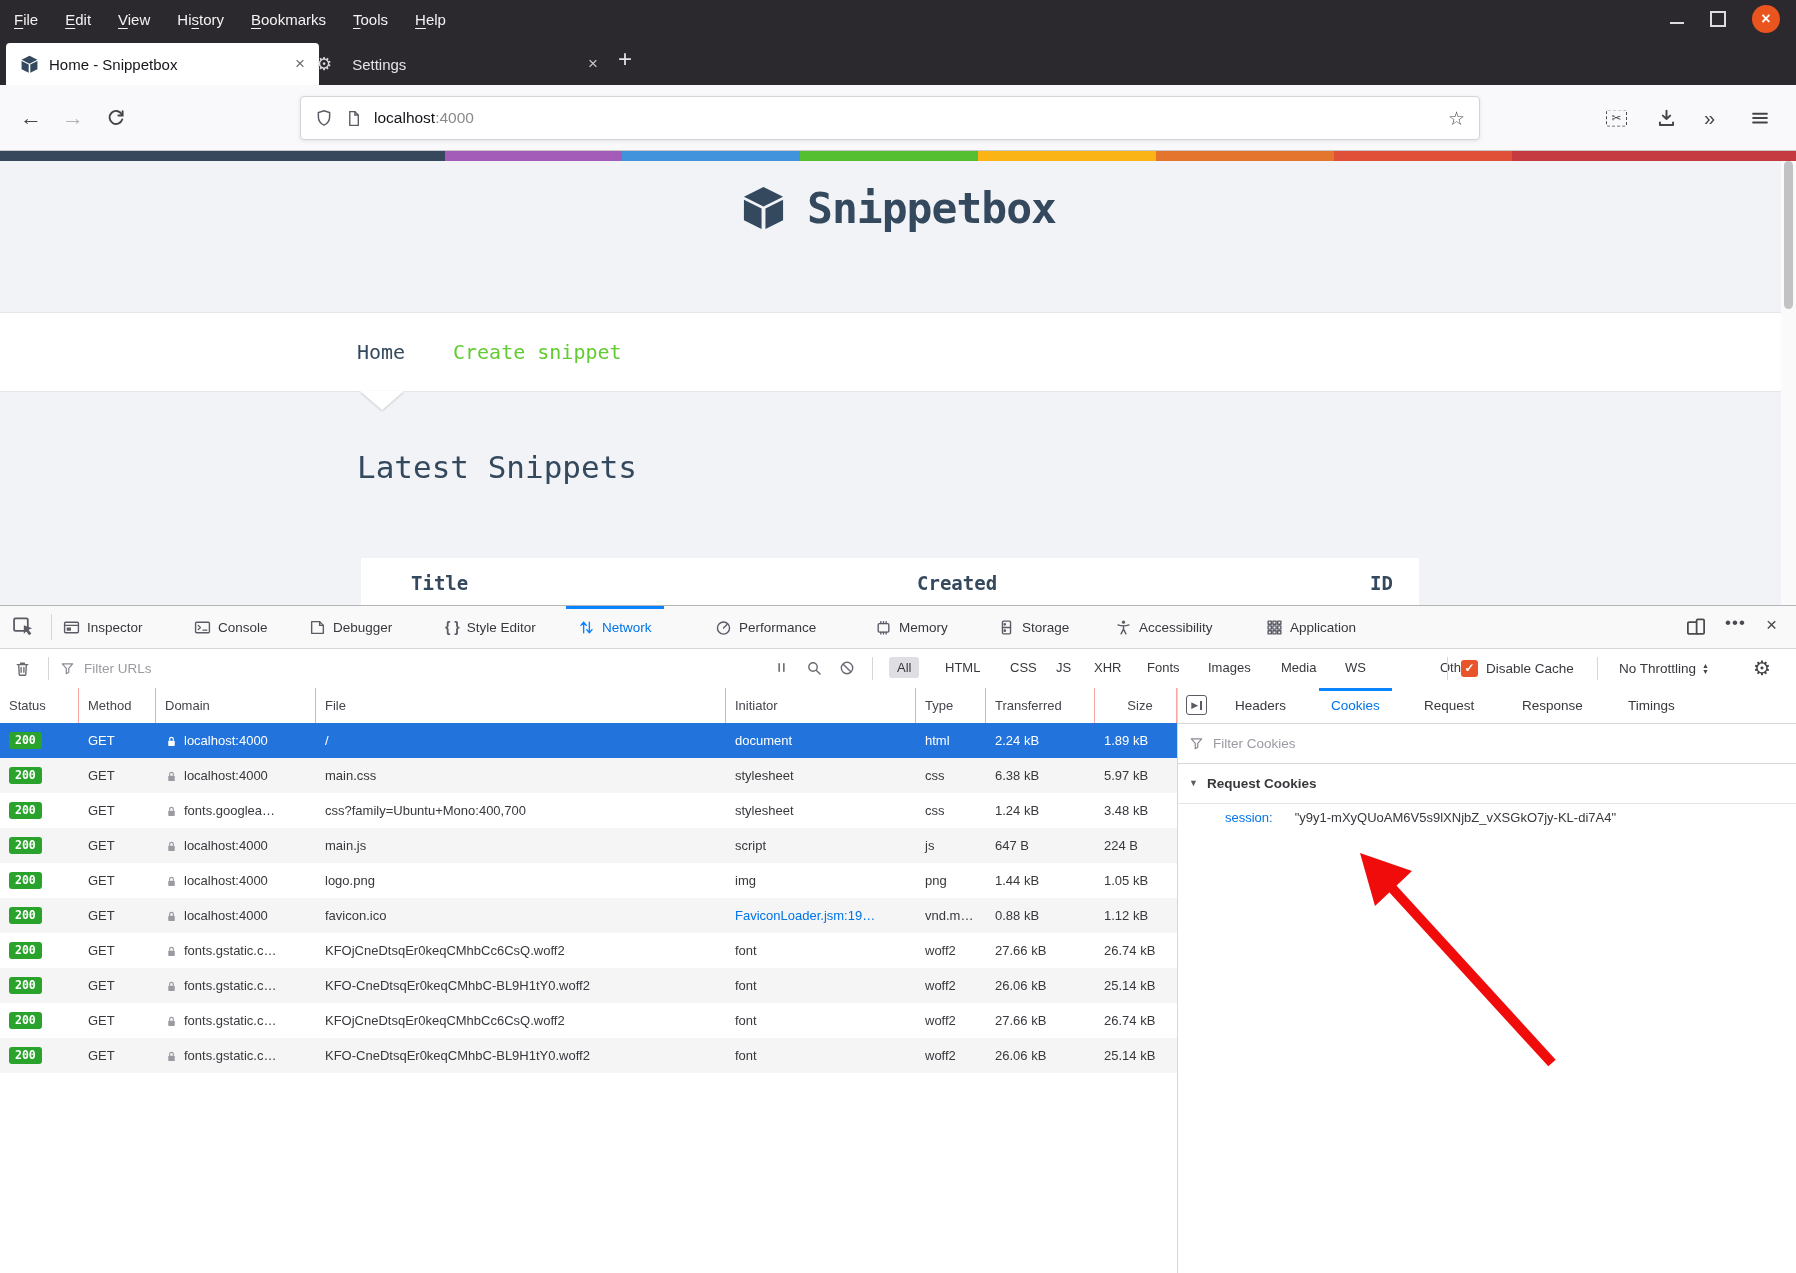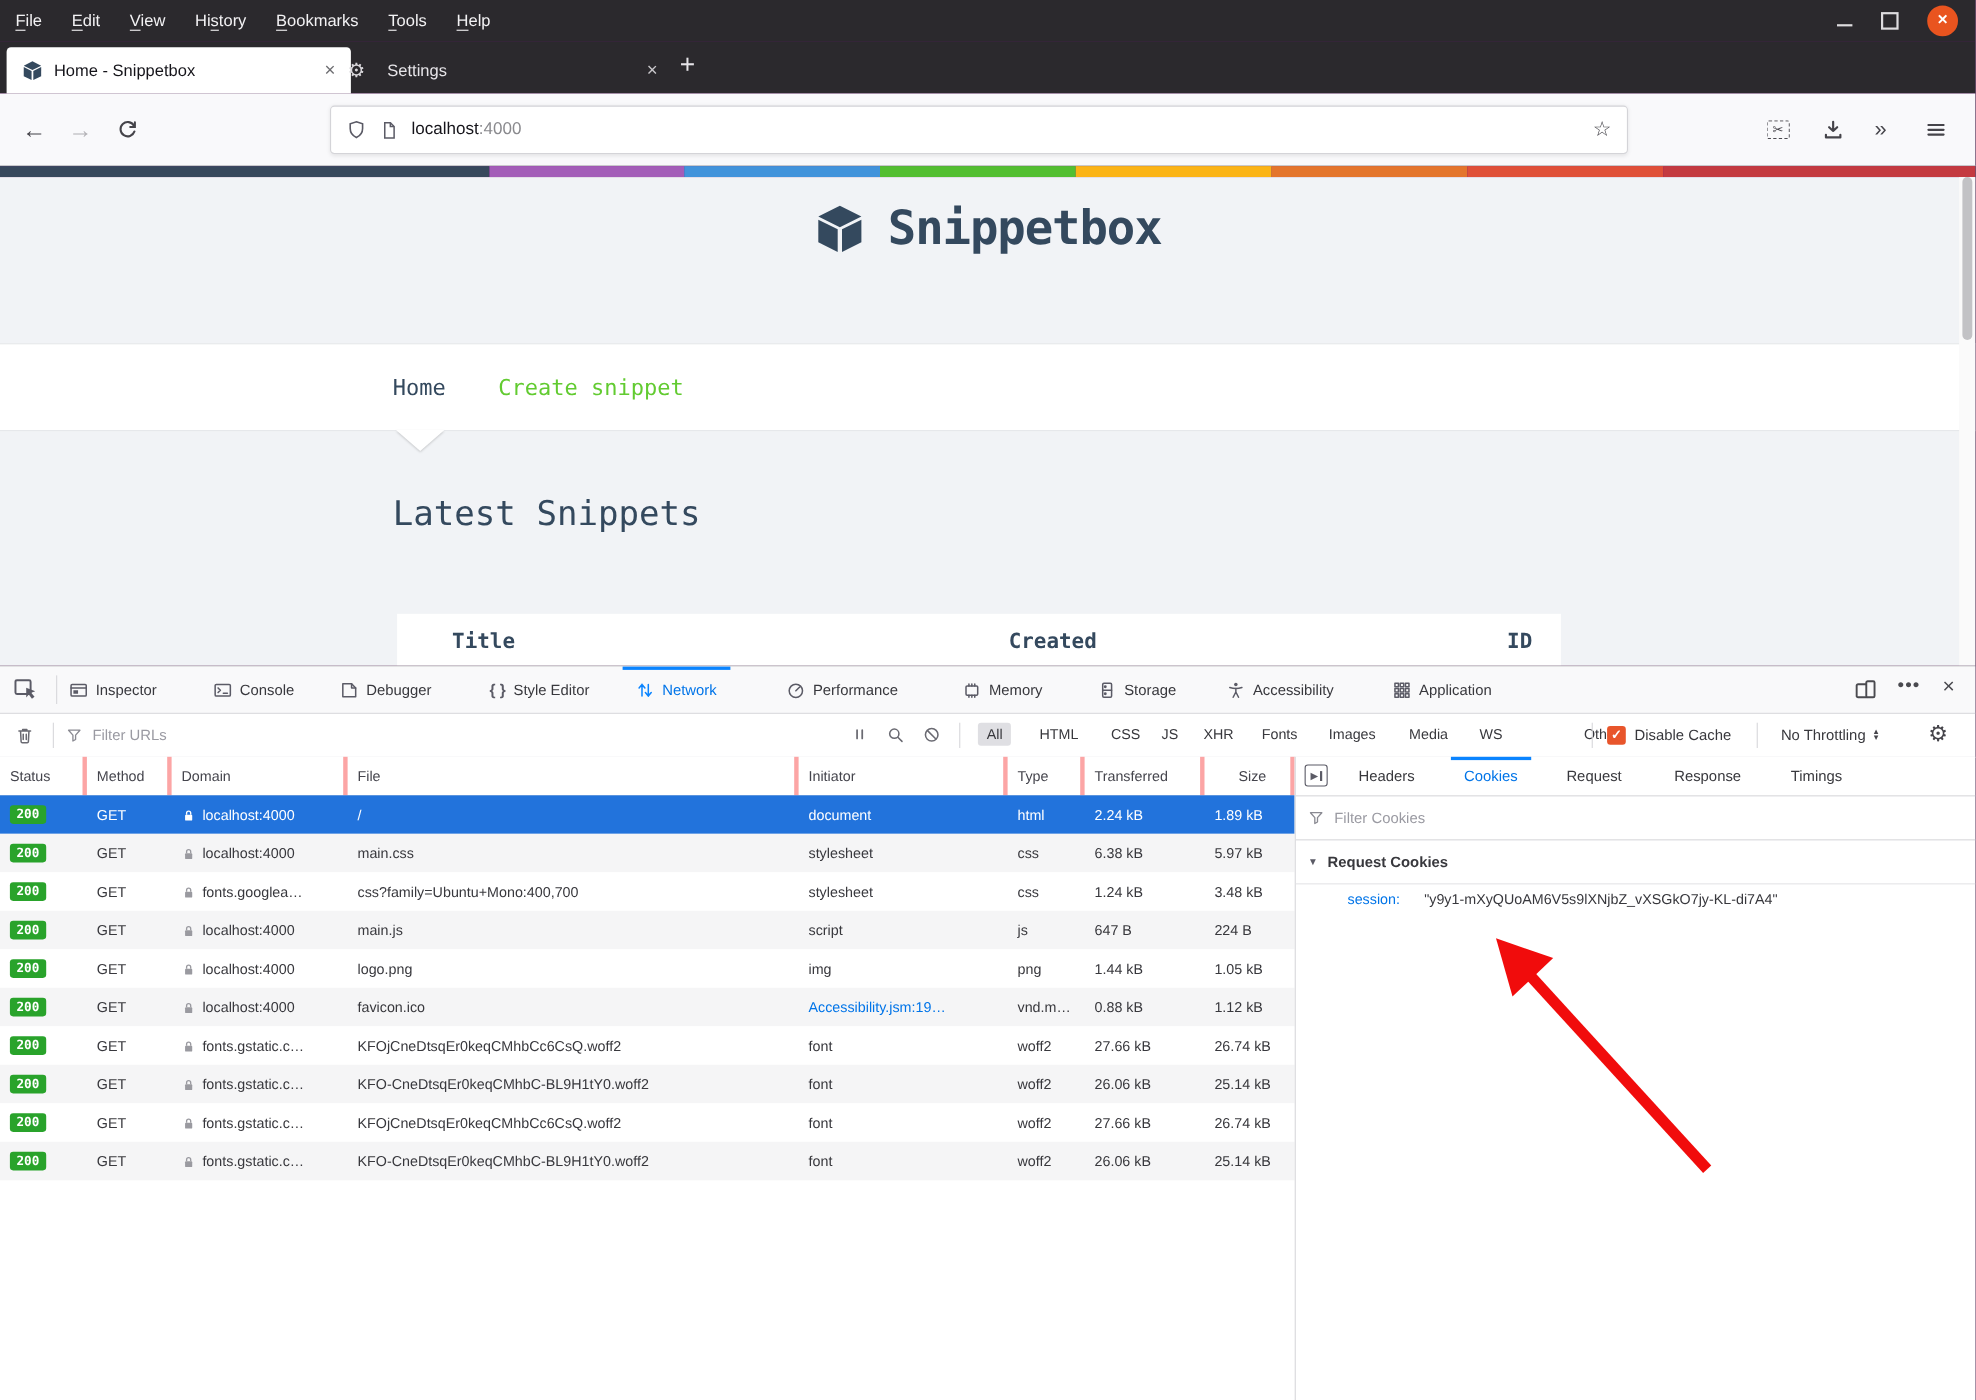--- a/index.html
+++ b/index.html
@@ -1,16 +1,16 @@
 <!DOCTYPE html>
 <html><head>
 <meta charset="utf-8">
 <style>
   html,body{margin:0;padding:0;background:#555}
-  #root{position:relative;width:1796px;height:1273px;overflow:hidden;background:#701a75;
+  #root{position:relative;width:1796px;height:1273px;overflow:hidden;background:#3b82f6;
         font-family:"Liberation Sans",sans-serif;-webkit-font-smoothing:antialiased}
   svg{display:block}
 
   
   .titlebar{position:absolute;top:0;left:0;right:0;height:38px;background:#2b292d;
             display:flex;align-items:center;color:#f3f2f4}
   .menubar{display:flex;gap:27px;padding-left:14px;font-size:15px}
   .menu-item{cursor:default}
   .menu-item u{text-underline-offset:3px;text-decoration-thickness:1px}
   .win-controls{margin-left:auto;display:flex;align-items:center;gap:26px;padding-right:16px}
@@ -99,21 +99,21 @@
   .cb{position:absolute;left:1461px;top:11px;width:17px;height:17px;background:#E8552B;border-radius:3px;
       color:#fff;font-size:12px;line-height:17px;text-align:center;font-weight:bold}
   .cb-label{position:absolute;left:1486px;top:0;line-height:39px;font-size:13.5px}
   .throttle{position:absolute;left:1619px;top:0;line-height:39px;font-size:13.5px;display:flex;align-items:center;height:39px;gap:6px}
   .updown{display:flex;flex-direction:column;font-size:7px;line-height:6px;color:#45444a}
   .gearbtn{position:absolute;left:1753px;top:0;line-height:39px;font-size:20px;color:#45444a}
 
   .dt-left{position:absolute;top:82px;left:0;bottom:0;width:1177px;background:#fff}
   .dt-cols{position:absolute;top:0;left:0;right:0;height:35px;border-bottom:1px solid #d7d7db;background:#fff}
   .dt-col{position:absolute;top:0;height:35px;line-height:35px;padding-left:9px;box-sizing:border-box;
-          border-right:4px solid #fca5a5;color:#45454d;overflow:hidden;white-space:nowrap}
+          border-right:1px solid #fca5a5;color:#45454d;overflow:hidden;white-space:nowrap}
   .dt-rows{position:absolute;top:35px;left:0;right:0}
   .dt-row{position:relative;height:35px;background:#fff}
   .dt-row.alt{background:#f5f5f6}
   .dt-row.sel{background:#2273DC;color:#fff}
   .cell{position:absolute;top:0;height:35px;line-height:35px;padding-left:9px;box-sizing:border-box;
         overflow:hidden;white-space:nowrap}
   .badge{display:inline-block;background:#29A32B;color:#fff;border-radius:3px;padding:0 6px;line-height:17px;
          font-family:"DejaVu Sans Mono",monospace;font-size:11.5px;font-weight:bold;vertical-align:1px}
   .lock{display:inline-block;vertical-align:-3px;margin-right:6px;color:#9a9aa0}
   .sel .lock{color:#fff}
@@ -472,21 +472,21 @@
             <span class="cell cell-size" style="left: 1095px; width: 82px;">1.05 kB</span>
           </div>
           <div class="dt-row alt">
             <span class="cell cell-status" style="left: 0px; width: 79px;"><span class="badge">200</span></span>
             <span class="cell cell-method" style="left: 79px; width: 77px;">GET</span>
             <span class="cell cell-domain" style="left: 156px; width: 160px;"><svg class="lock" width="13" height="13" viewBox="0 0 16 16">
                 <rect x="4" y="7" width="8" height="6.5" rx="1" fill="currentColor"></rect>
                 <path d="M5.7 7 V5.2 a2.3 2.3 0 0 1 4.6 0 V7" fill="none" stroke="currentColor" stroke-width="1.5"></path>
               </svg><span>localhost:4000</span></span>
             <span class="cell cell-file" style="left: 316px; width: 410px;">favicon.ico</span>
-            <span class="cell cell-initiator" style="left: 726px; width: 190px;"><span class="link">Accessibility.jsm:19…</span></span>
+            <span class="cell cell-initiator" style="left: 726px; width: 190px;"><span class="link">FaviconLoader.jsm:19…</span></span>
             <span class="cell cell-type" style="left: 916px; width: 70px;">vnd.m…</span>
             <span class="cell cell-transferred" style="left: 986px; width: 109px;">0.88 kB</span>
             <span class="cell cell-size" style="left: 1095px; width: 82px;">1.12 kB</span>
           </div>
           <div class="dt-row">
             <span class="cell cell-status" style="left: 0px; width: 79px;"><span class="badge">200</span></span>
             <span class="cell cell-method" style="left: 79px; width: 77px;">GET</span>
             <span class="cell cell-domain" style="left: 156px; width: 160px;"><svg class="lock" width="13" height="13" viewBox="0 0 16 16">
                 <rect x="4" y="7" width="8" height="6.5" rx="1" fill="currentColor"></rect>
                 <path d="M5.7 7 V5.2 a2.3 2.3 0 0 1 4.6 0 V7" fill="none" stroke="currentColor" stroke-width="1.5"></path>

